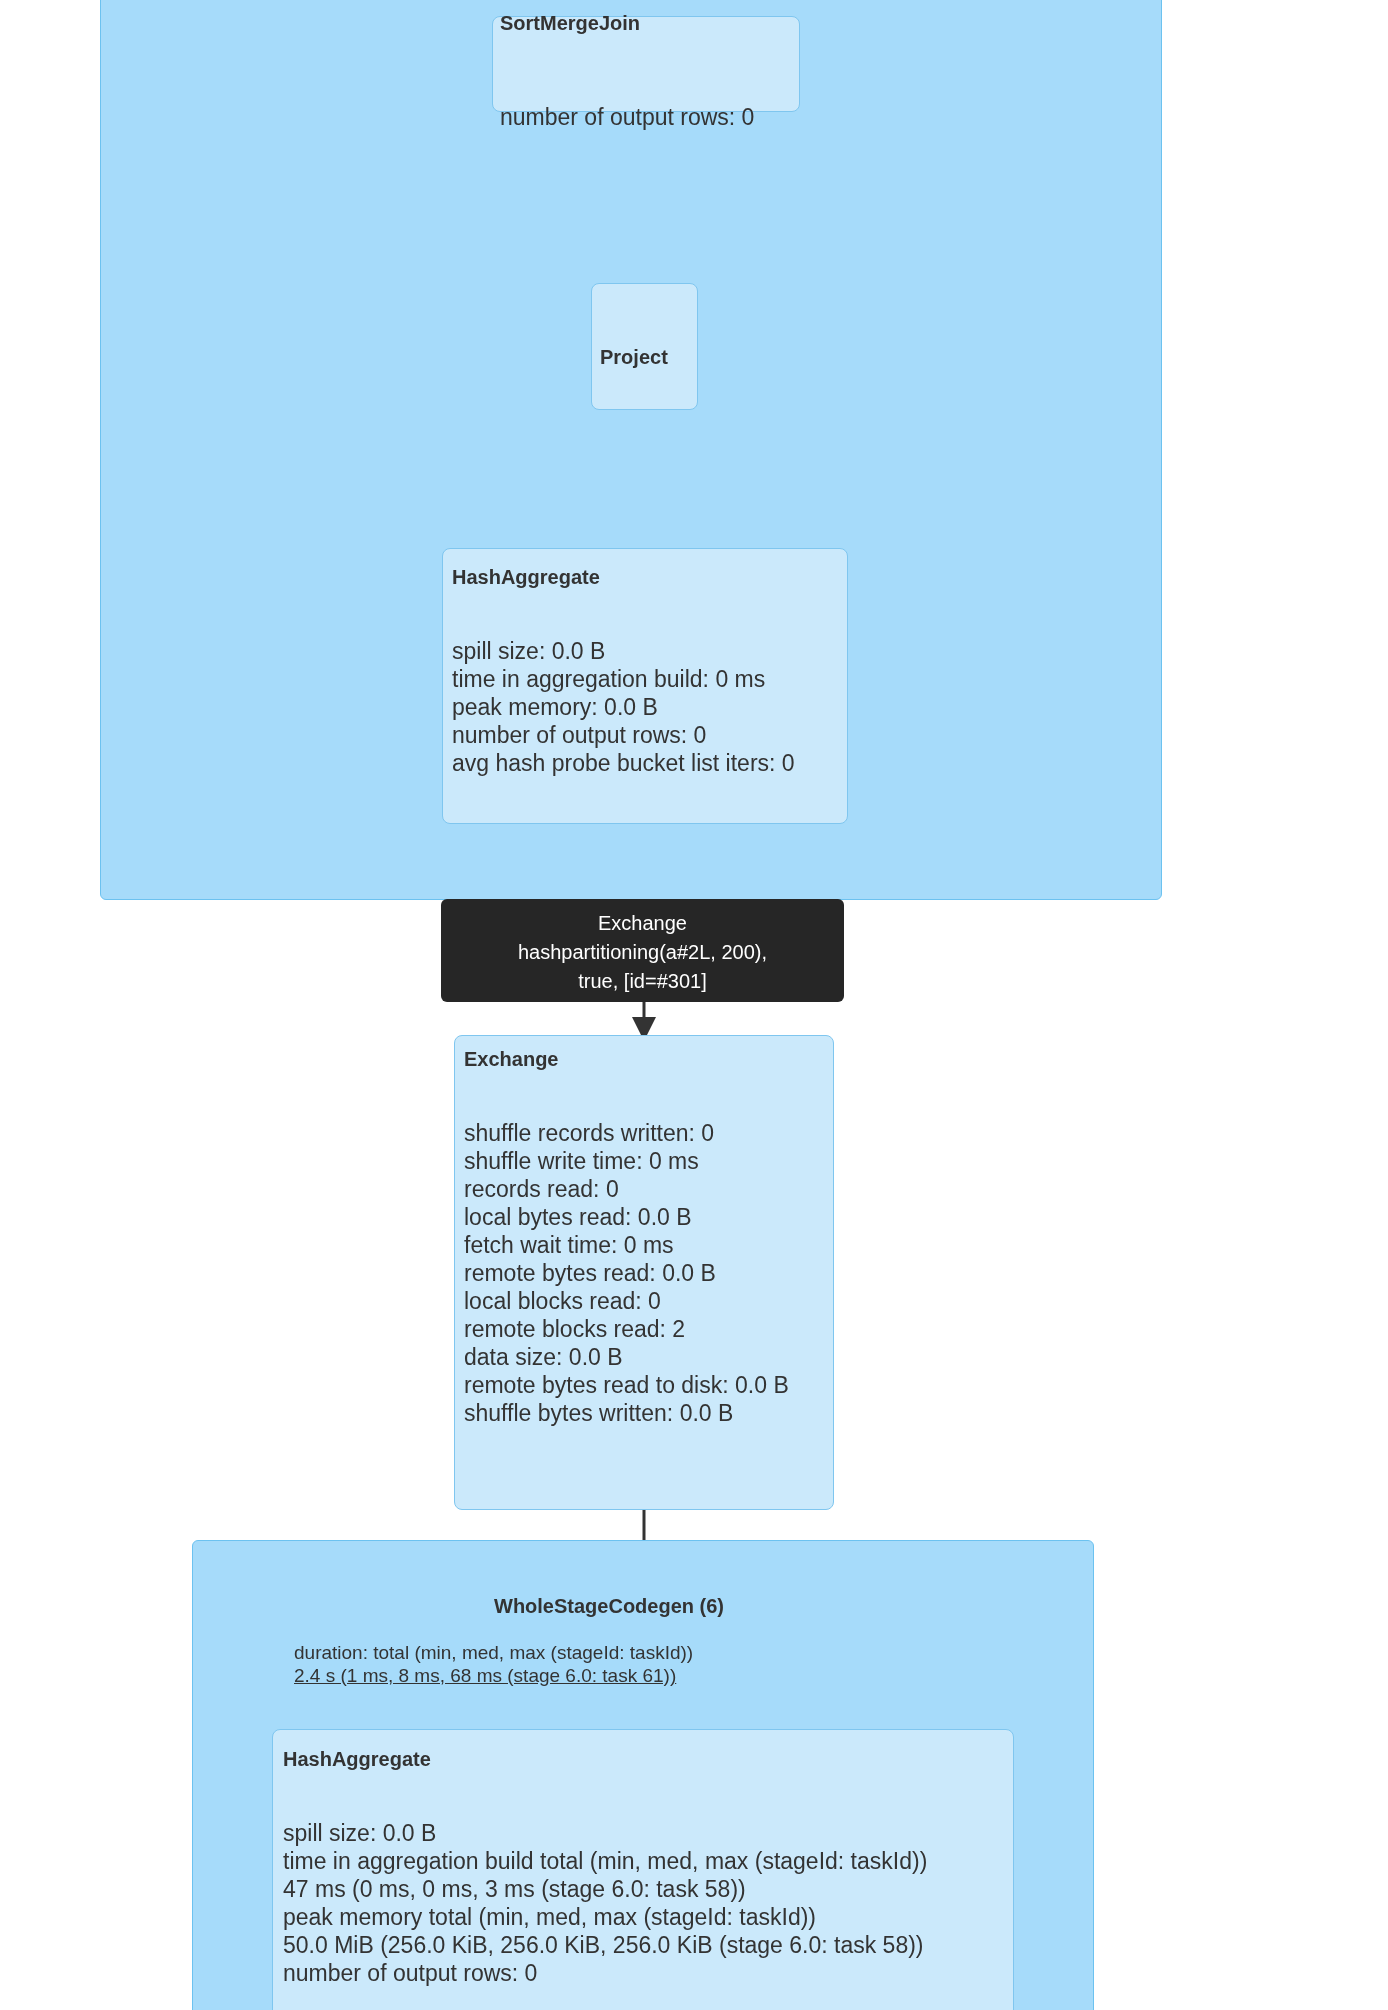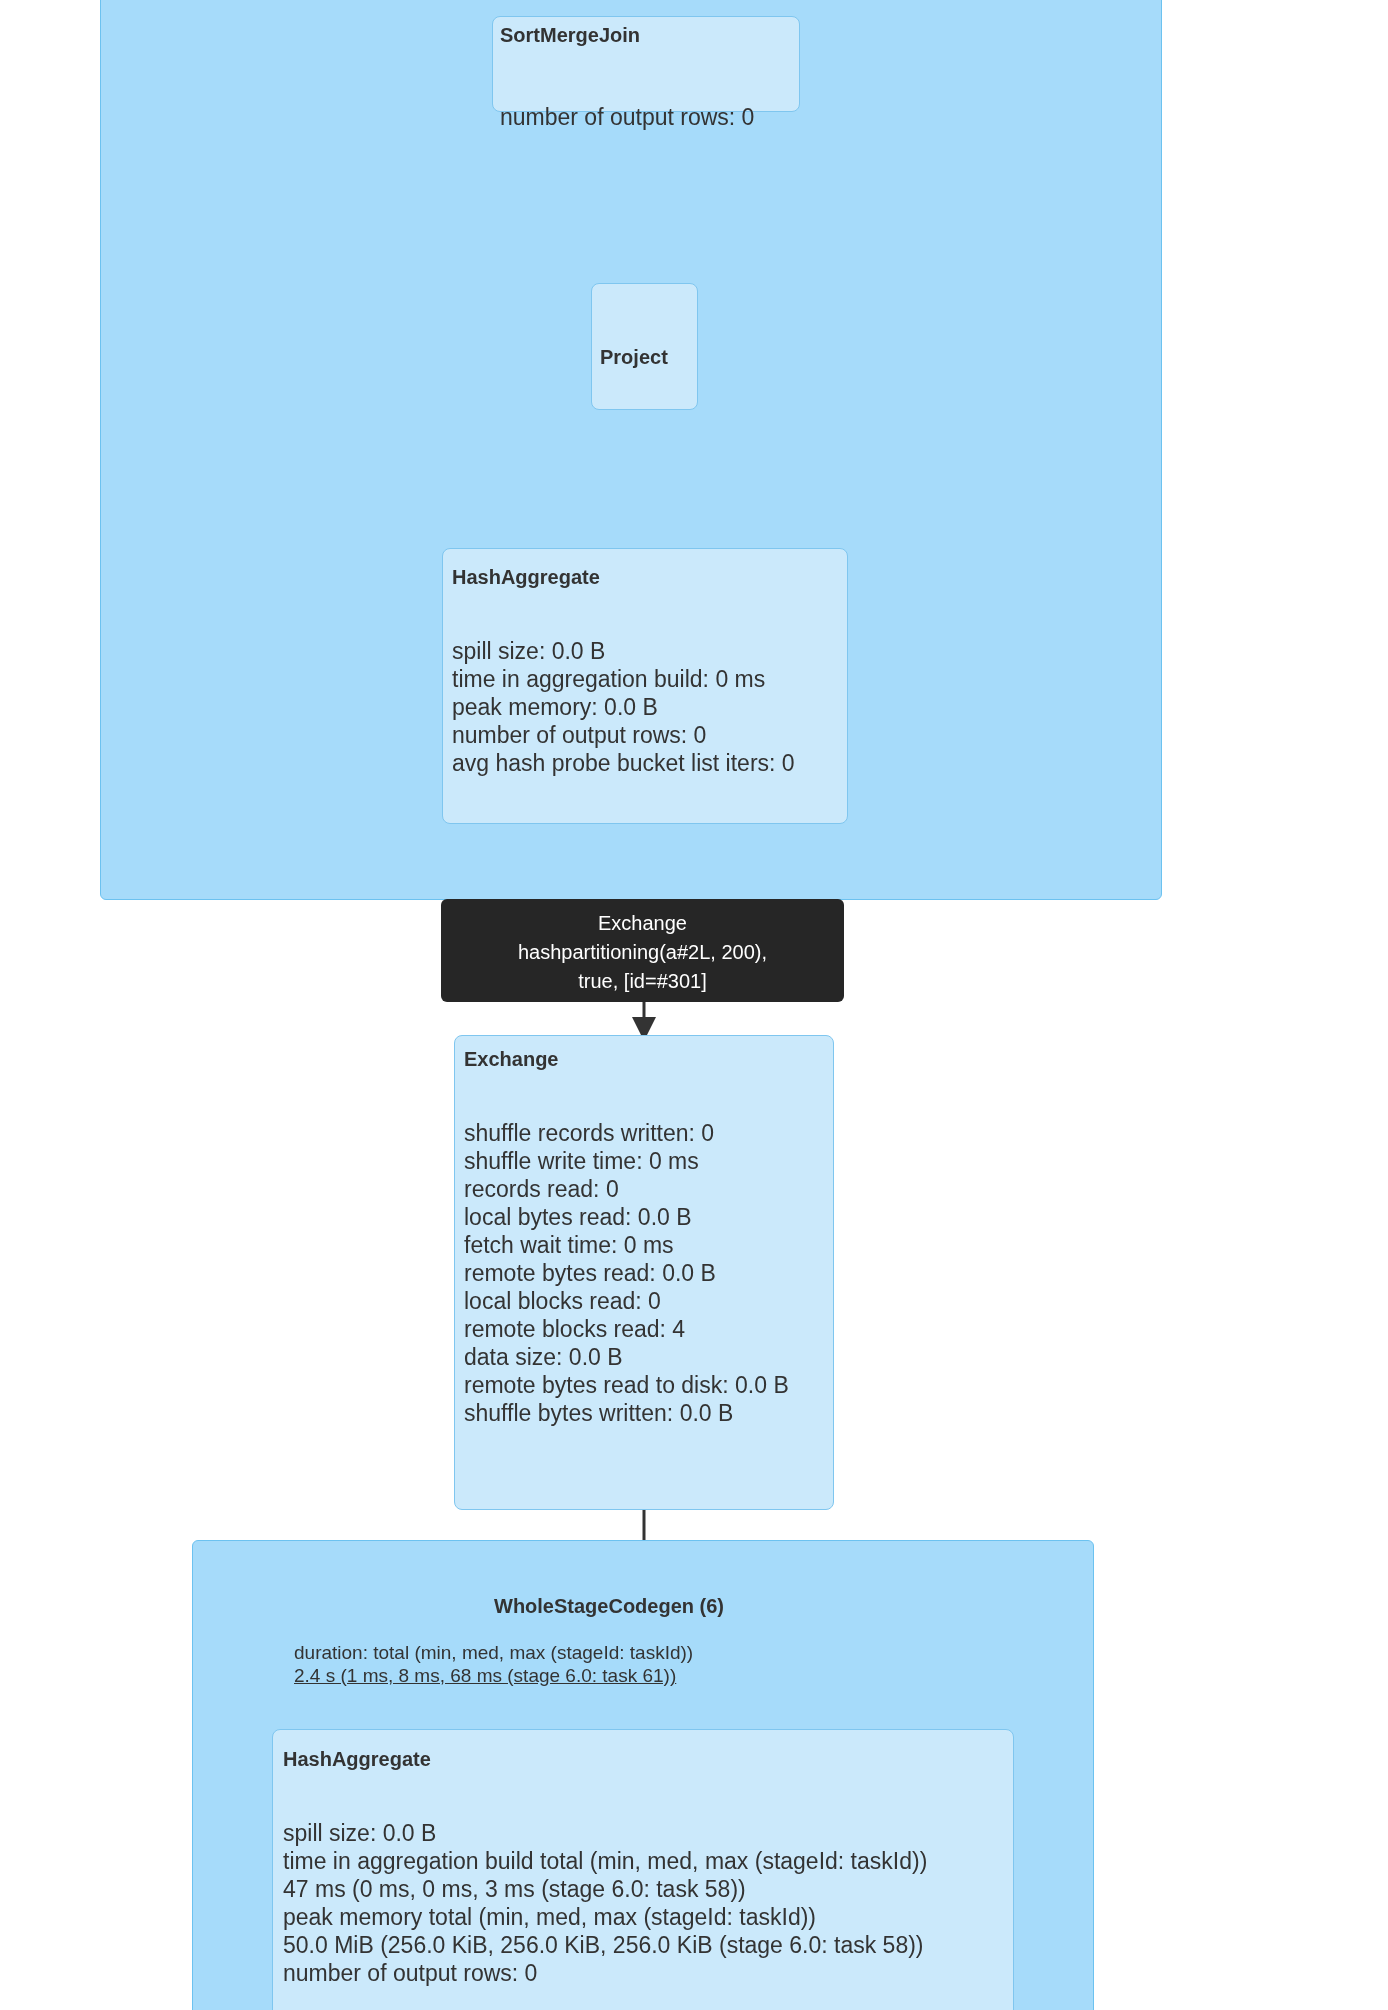--- a/index.html
+++ b/index.html
@@ -114,21 +114,21 @@
     <path d="M 644 418 L 644 540" stroke="#333333" stroke-width="3" fill="none" marker-end="url(#arrow)"></path>
 
     <path d="M 644 800 L 644 1035" stroke="#333333" stroke-width="3" fill="none" marker-end="url(#arrow)"></path>
 
     <path d="M 644 1510 L 644 1725" stroke="#333333" stroke-width="3" fill="none" marker-end="url(#arrow)"></path>
   </svg>
 
   <div class="stage-box" style="left:100px; top:-360px; width:1062px; height:1260px;"></div>
 
   <div class="node" style="left:492px; top:16px; width:308px; height:96px;"></div>
-  <div class="node-title" style="left:500px; top:24px;text-align:right;">SortMergeJoin</div>
+  <div class="node-title" style="left:500px; top:12px;text-align:right;">SortMergeJoin</div>
   <div class="node-metrics" style="left:500px; top:103px;">
     <div>number of output rows: 0</div>
   </div>
 
   <div class="node" style="left:591px; top:283px; width:107px; height:127px;"></div>
   <div class="node-title" style="left:600px; top:334px;margin-top:12px;">Project</div>
 
   <div class="node" style="left:442px; top:548px; width:406px; height:276px;"></div>
   <div class="node-title" style="left:452px; top:566px;">HashAggregate</div>
   <div class="node-metrics" style="left:452px; top:637px;">
@@ -148,21 +148,21 @@
   <div class="node" style="left:454px; top:1035px; width:380px; height:475px;"></div>
   <div class="node-title" style="left:464px; top:1048px;">Exchange</div>
   <div class="node-metrics" style="left:464px; top:1119px;">
     <div>shuffle records written: 0</div>
     <div>shuffle write time: 0 ms</div>
     <div>records read: 0</div>
     <div>local bytes read: 0.0 B</div>
     <div>fetch wait time: 0 ms</div>
     <div>remote bytes read: 0.0 B</div>
     <div>local blocks read: 0</div>
-    <div>remote blocks read: 4</div>
+    <div>remote blocks read: 2</div>
     <div>data size: 0.0 B</div>
     <div>remote bytes read to disk: 0.0 B</div>
     <div>shuffle bytes written: 0.0 B</div>
   </div>
 
   <div class="stage-box" style="left:192px; top:1540px; width:902px; height:600px;"></div>
   <div class="stage-title" style="left:494px; top:1595px; width:560px;">WholeStageCodegen (6)</div>
   <div class="stage-metric" style="left:294px; top:1640px; width:760px;">duration: total (min, med, max (stageId: taskId))</div>
   <div class="stage-metric" style="left:294px; top:1663px; width:760px;text-decoration:underline;">2.4 s (1 ms, 8 ms, 68 ms (stage 6.0: task 61))</div>
 

